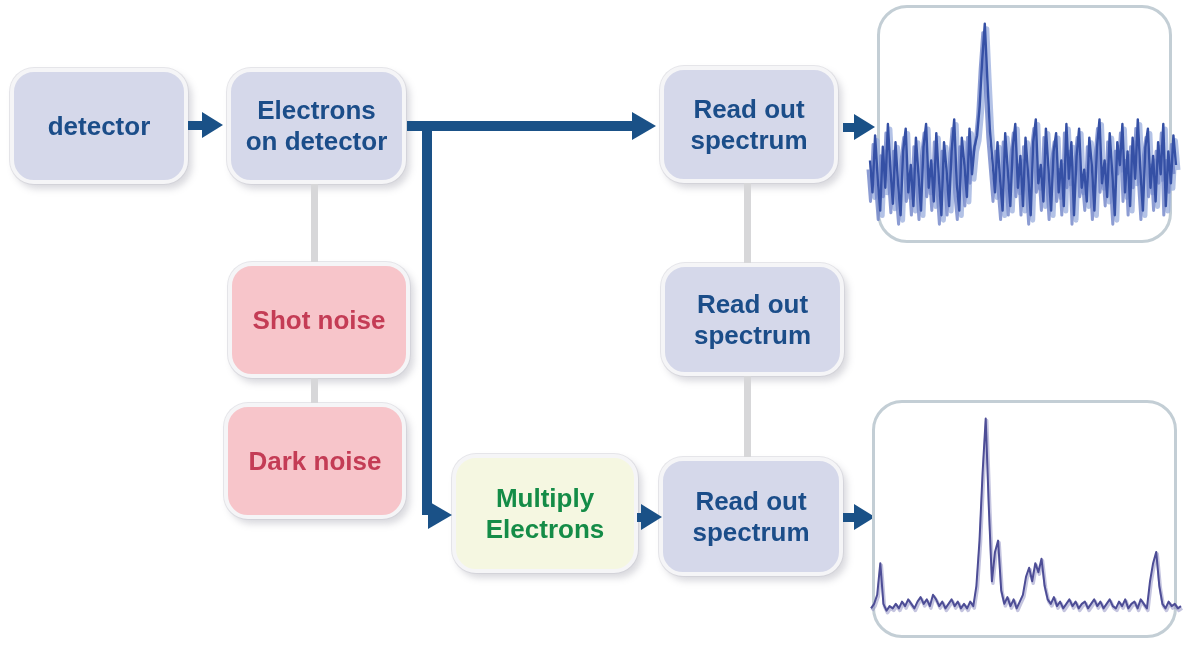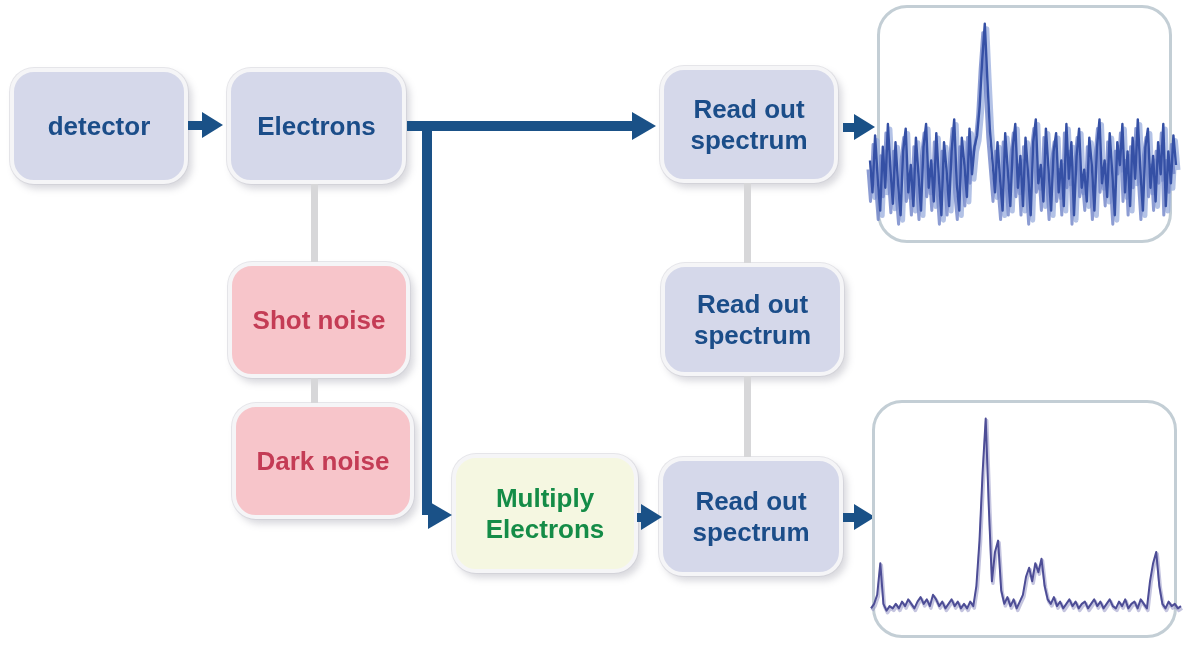--- a/index.html
+++ b/index.html
@@ -40,27 +40,28 @@
 <body>
 
 <div class="canvas">
 
   <div class="node lav" style="left:10px; top:68px; width:170px; height:108px;">
     <span>detector</span>
   </div>
 
   <div class="node lav" style="left:227px; top:68px; width:171px; height:108px;">
     <span>Electrons</span>
+    <span>on detector</span>
   </div>
 
   <div class="node pink" style="left:228px; top:262px; width:174px; height:108px;">
     <span>Shot noise</span>
   </div>
 
-  <div class="node pink" style="left:232px; top:403px; width:174px; height:108px;">
+  <div class="node pink" style="left:224px; top:403px; width:174px; height:108px;">
     <span>Dark noise</span>
   </div>
 
   <div class="node cream" style="left:452px; top:454px; width:178px; height:111px;">
     <span>Multiply</span>
     <span>Electrons</span>
   </div>
 
   <div class="node lav" style="left:660px; top:66px; width:170px; height:109px;">
     <span>Read out</span>

